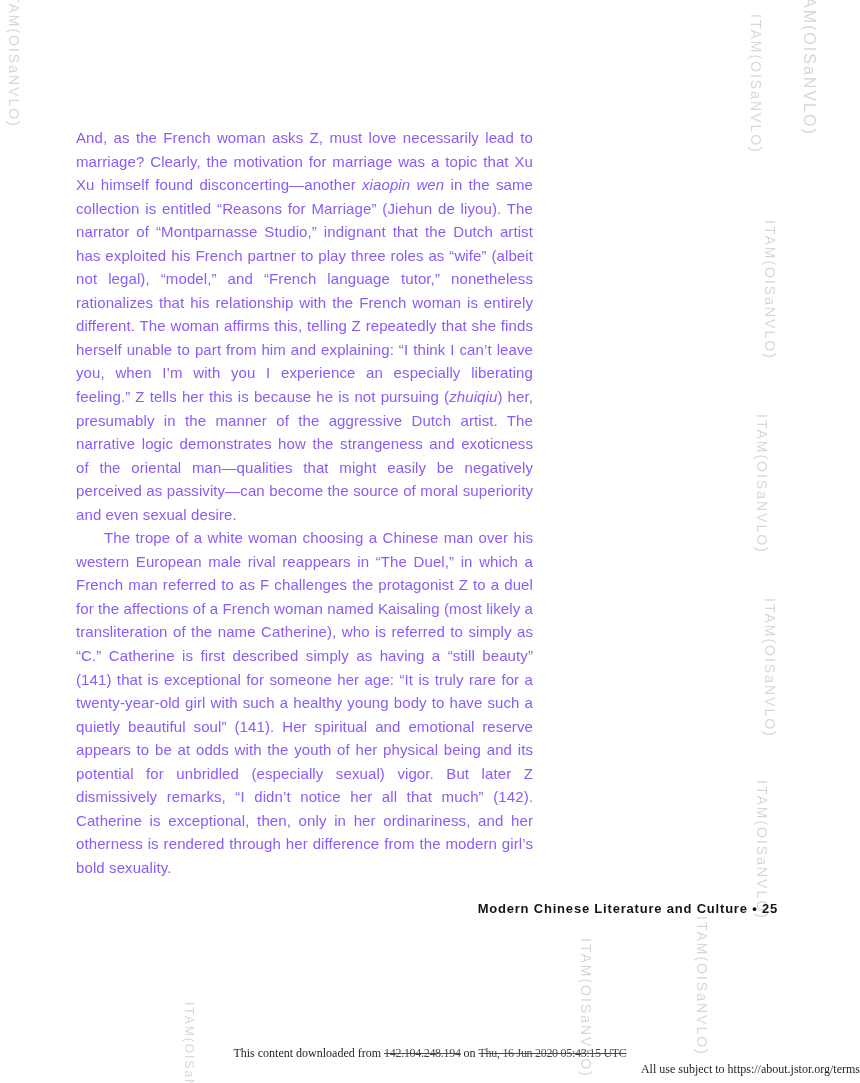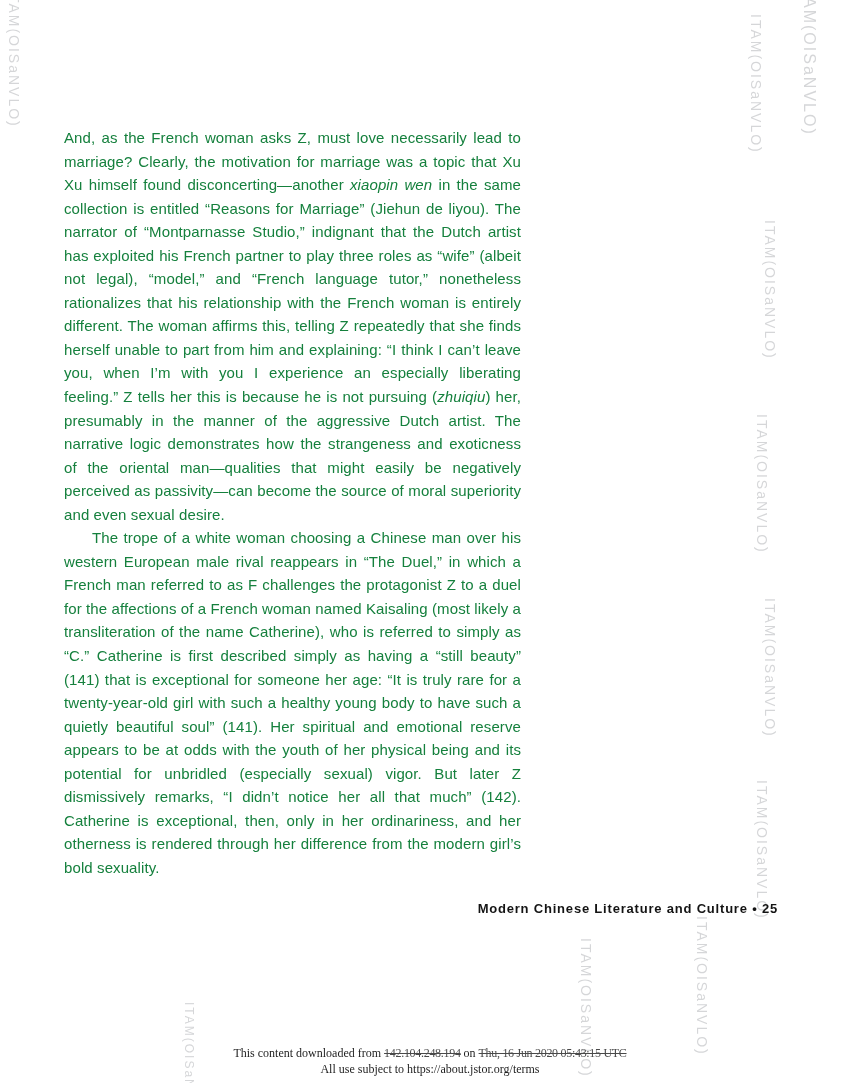--- a/index.html
+++ b/index.html
@@ -6,26 +6,26 @@
   .page {
     position: relative;
     width: 860px;
     height: 1083px;
     background: #ffffff;
     overflow: hidden;
     font-family: "Liberation Sans", sans-serif;
   }
   .text-block {
     position: absolute;
-    left: 64px;
+    left: 76px;
     top: 126px;
     width: 457px;
     font-size: 15px;
     line-height: 23.55px;
-    color: #15803d;
+    color: #8b5cf6;
     text-align: justify;
     letter-spacing: 0.1px;
   }
   .text-block p { margin: 0; }
   .text-block p.indent { text-indent: 28px; }
   .italic { font-style: italic; }
   .running-foot {
     position: absolute;
     top: 901px;
     right: 82px;
@@ -39,21 +39,21 @@
     position: absolute;
     left: 0;
     width: 100%;
     text-align: center;
     font-family: "Liberation Serif", serif;
     font-size: 12px;
     color: #1e1e1e;
     white-space: nowrap;
   }
   .jstor-line1 { top: 1046px; }
-  .jstor-line2 { top: 1062px; }
+  .jstor-line2 { top: 1062px; text-align: right; }
   .redacted {
     text-decoration: line-through;
     letter-spacing: -0.3px;
     color: #2a2a2a;
     opacity: 0.85;
   }
   .watermark {
     position: absolute;
     writing-mode: vertical-rl;
     color: rgba(115, 118, 125, 0.30);

